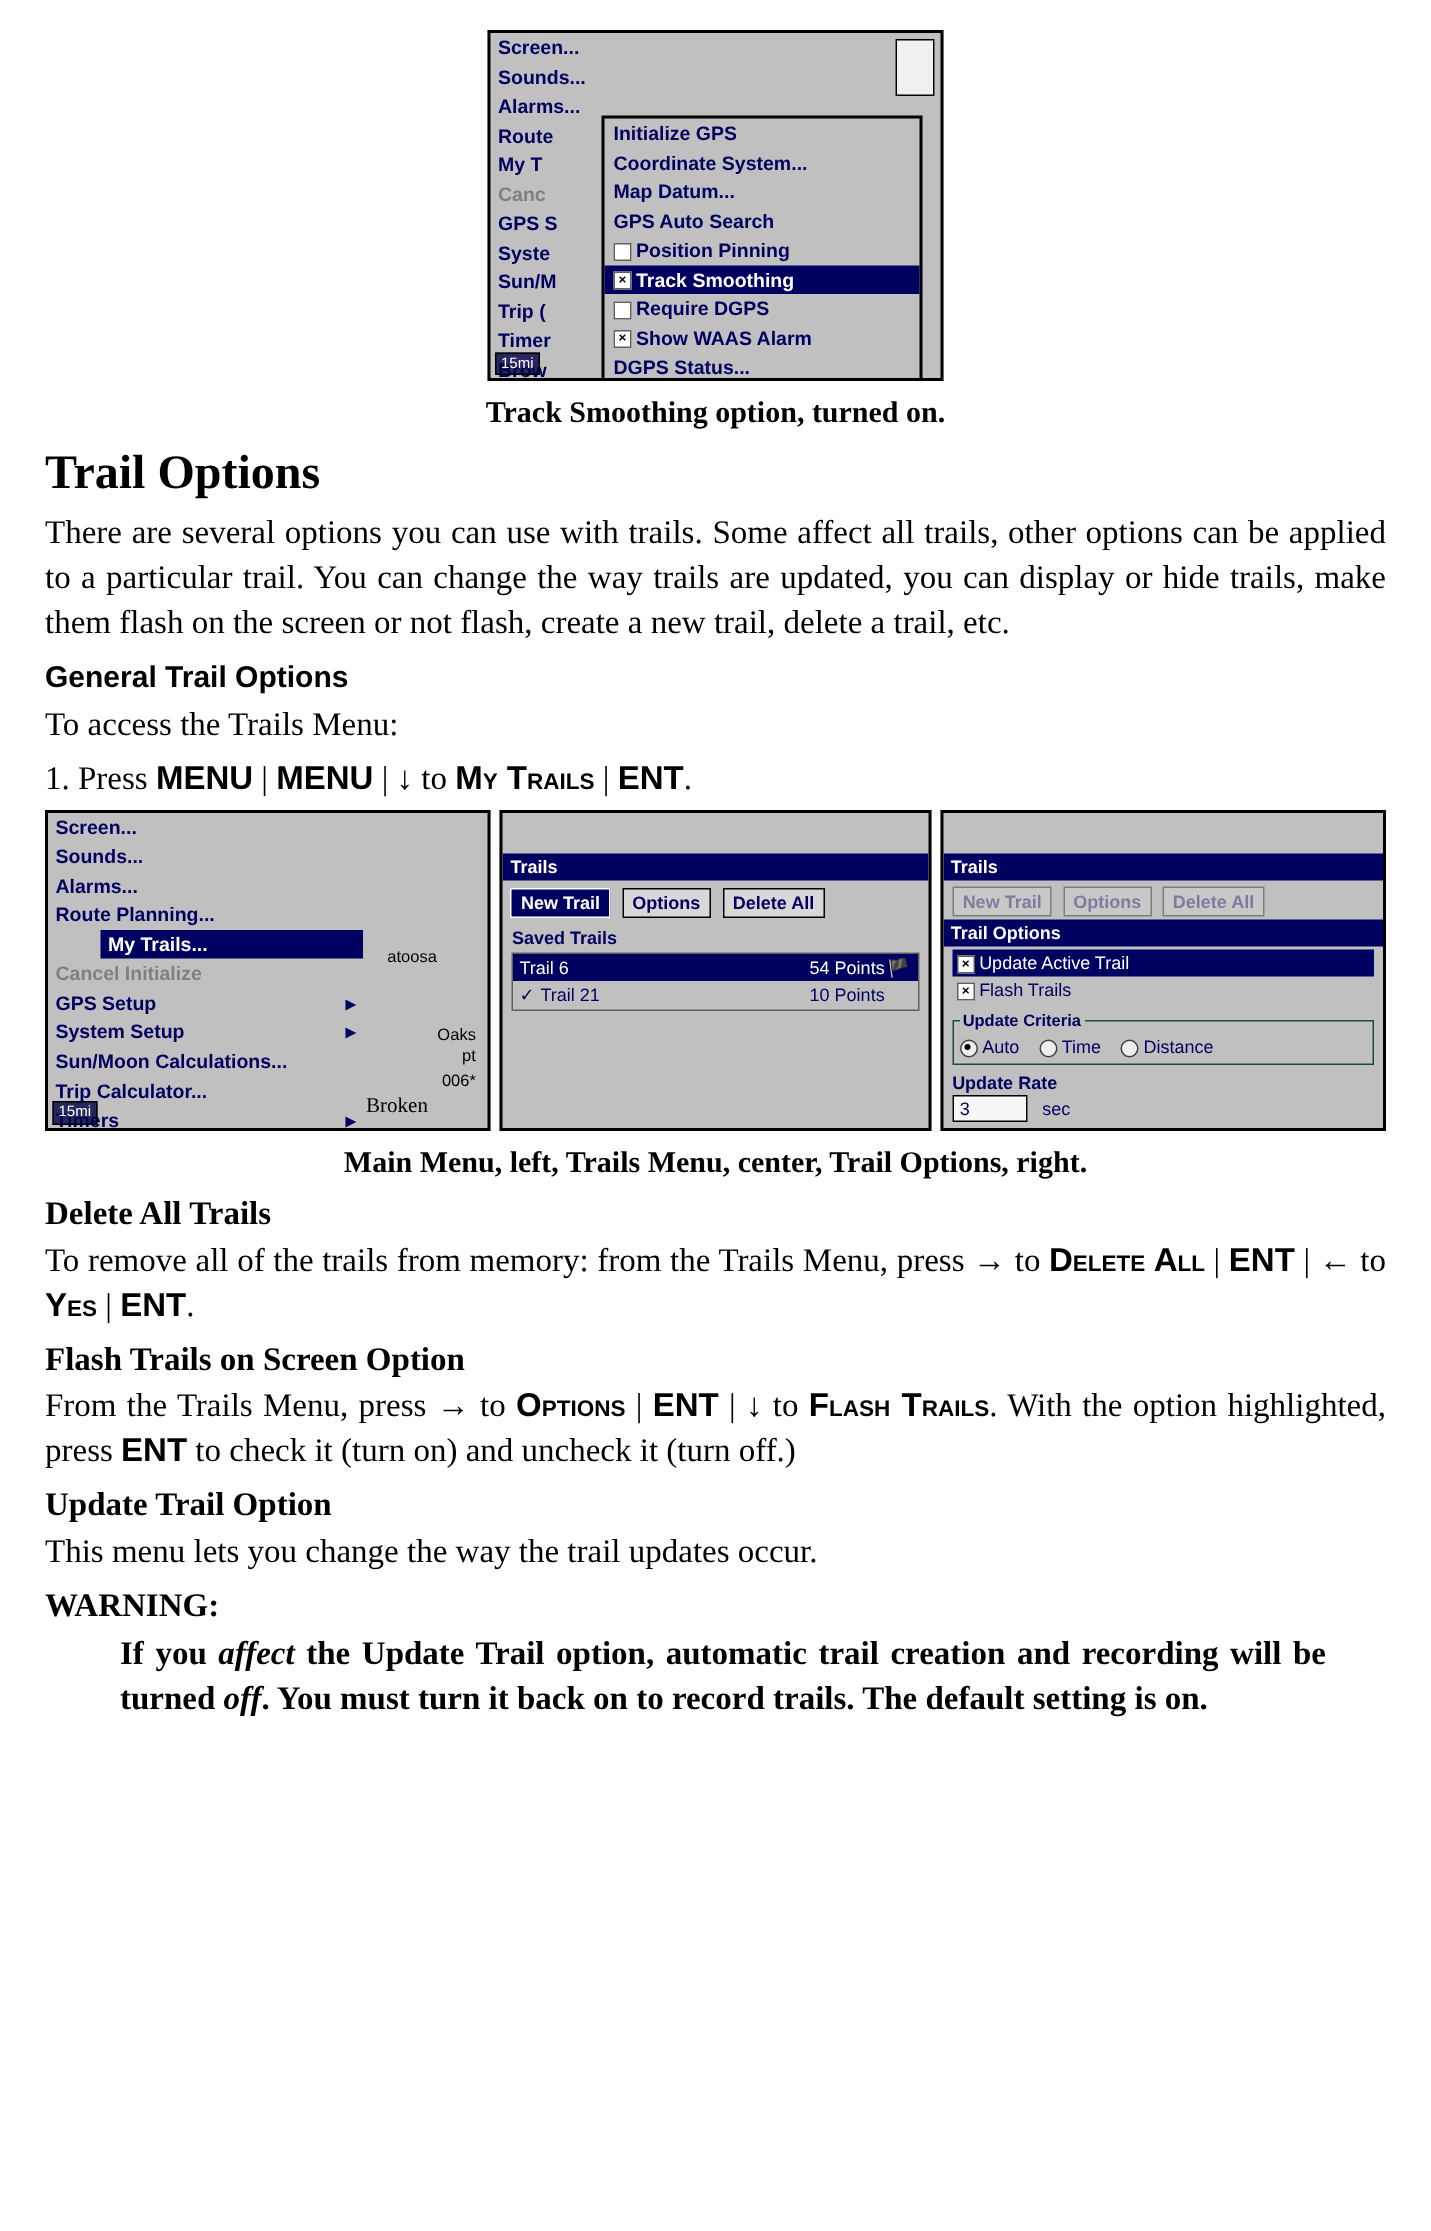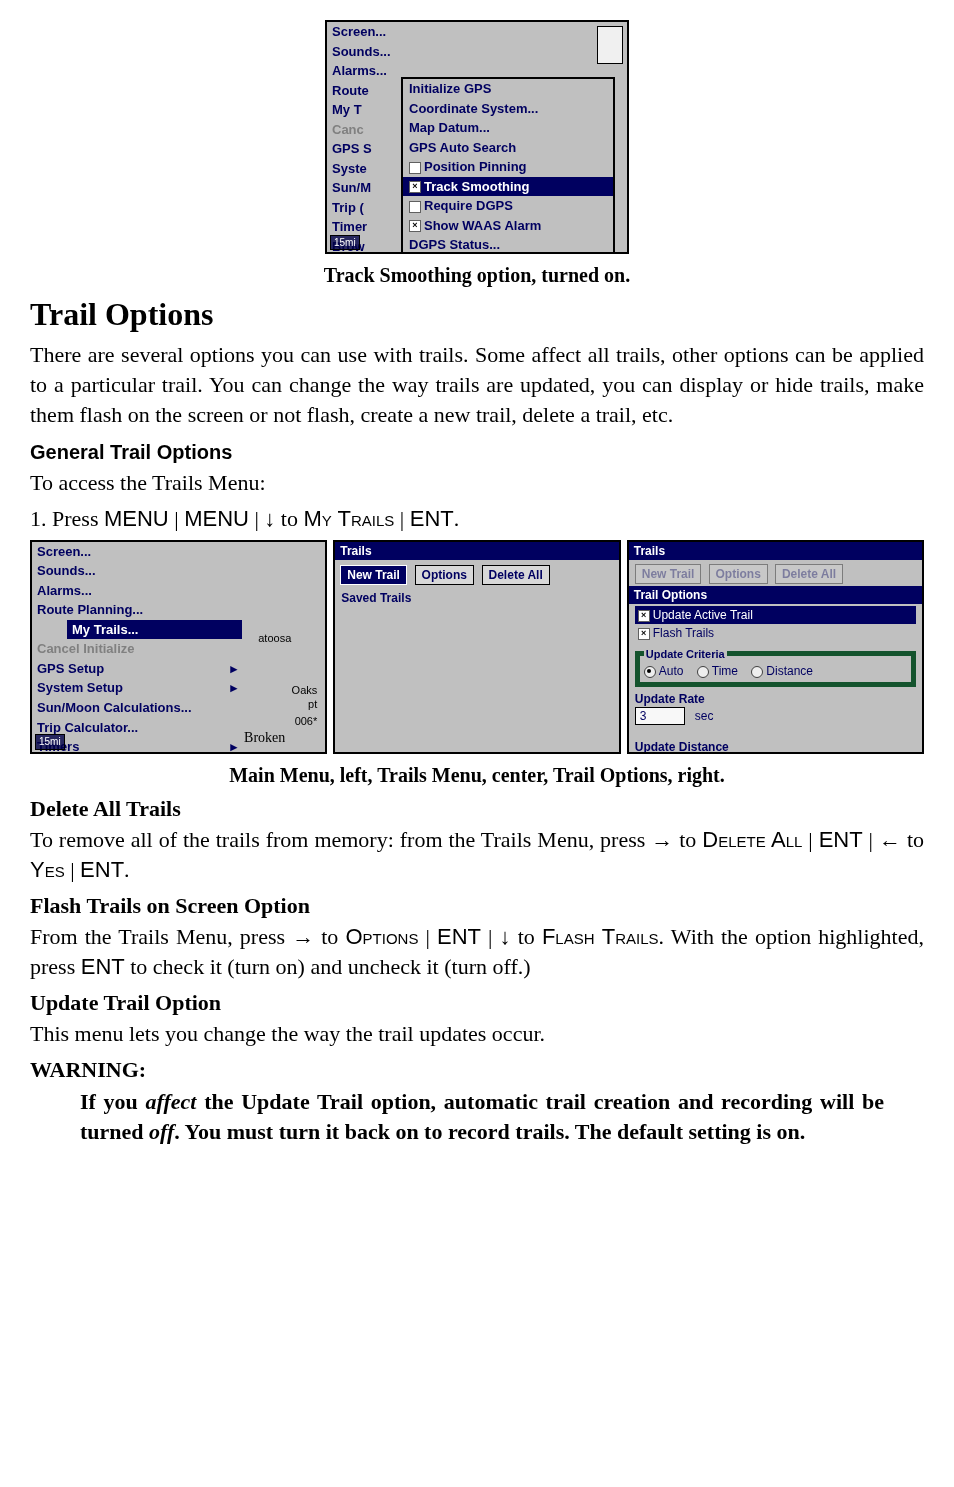--- a/index.html
+++ b/index.html
@@ -31,21 +31,21 @@
   }
   .bold-serif {
     font-weight: bold;
     font-size: 22px;
     margin: 5px 0 2px 0;
   }
   p {
     margin: 2px 0 6px 0;
     text-align: justify;
   }
-  .mono-sans { font-family: Arial, sans-serif; font-weight: normal; }
+  .mono-sans { font-family: Arial, sans-serif; font-weight: bold; }
   .smallcaps { font-variant: small-caps; }
   .indented-warning {
     margin-left: 50px;
     margin-right: 40px;
     font-weight: bold;
   }
 
   
   .gps-screen {
     position: relative;
@@ -150,20 +150,21 @@
     background: #000;
     border-radius: 50%;
   }
 
   .titlebar {
     background: #000060;
     color: #fff;
     font-weight: bold;
     padding: 1px 5px;
     font-size: 12px;
+    margin-top: 27px;
   }
 
   .scale {
     position: absolute;
     bottom: 2px; left: 3px;
     color: #fff;
     background: rgba(0,0,70,0.8);
     font-size: 10px;
     padding: 0 3px;
     border: 1px solid #000;
@@ -250,35 +251,48 @@
   </div>
 
   <div class="gps-screen" style="width:290px; height:210px;">
     <div class="titlebar">Trails</div>
     <div style="padding:3px;">
       <span class="gps-button hl">New Trail</span>
       <span class="gps-button">Options</span>
       <span class="gps-button">Delete All</span>
     </div>
     <div style="padding:0 6px; font-weight:bold; color:#000060; font-size:12px;">Saved Trails</div>
+    <div style="margin:2px 6px; border:1px solid #606060;">
+      <div style="background:#000060; color:#fff; display:flex; font-size:12px; padding:1px 4px;">
+        <span style="flex:1;">Trail 6</span>
+        <span style="flex:1; text-align:right;">54 Points</span>
+        <span style="width:18px; text-align:center;">🏴</span>
+      </div>
+      <div style="display:flex; font-size:12px; padding:1px 4px; color:#000060;">
+        <span style="width:14px;">✓</span>
+        <span style="flex:1;">Trail 21</span>
+        <span style="flex:1; text-align:right;">10 Points</span>
+        <span style="width:18px;"></span>
+      </div>
+    </div>
   </div>
 
   <div class="gps-screen" style="width:300px; height:210px;">
     <div class="titlebar">Trails</div>
     <div style="padding:2px 4px; font-size:11px; color:#707070;">
       <span class="gps-button" style="opacity:.35;">New Trail</span>
       <span class="gps-button" style="opacity:.35;">Options</span>
       <span class="gps-button" style="opacity:.35;">Delete All</span>
     </div>
     <div class="titlebar" style="margin-top:-2px;">Trail Options</div>
     <div style="padding:2px 6px; font-size:12px; color:#000060;">
       <div style="background:#000060; color:#fff; padding:1px 3px;"><span class="chk checked"></span><span>Update Active Trail</span></div>
       <div style="padding:1px 3px;"><span class="chk checked"></span><span>Flash Trails</span></div>
 
-      <fieldset style="border:5px solid #14532d; margin:4px 0; padding:2px 4px;">
+      <fieldset style="border:1px solid #14532d; margin:4px 0; padding:2px 4px;">
         <legend style="font-size:11px; font-weight:bold;">Update Criteria</legend>
         <span><span class="radio sel"></span><span>Auto</span></span>
         &nbsp;&nbsp;
         <span><span class="radio"></span><span>Time</span></span>
         &nbsp;&nbsp;
         <span><span class="radio"></span><span>Distance</span></span>
       </fieldset>
 
       <div style="font-weight:bold; font-size:12px;">Update Rate</div>
       <div><span class="field">3</span>

